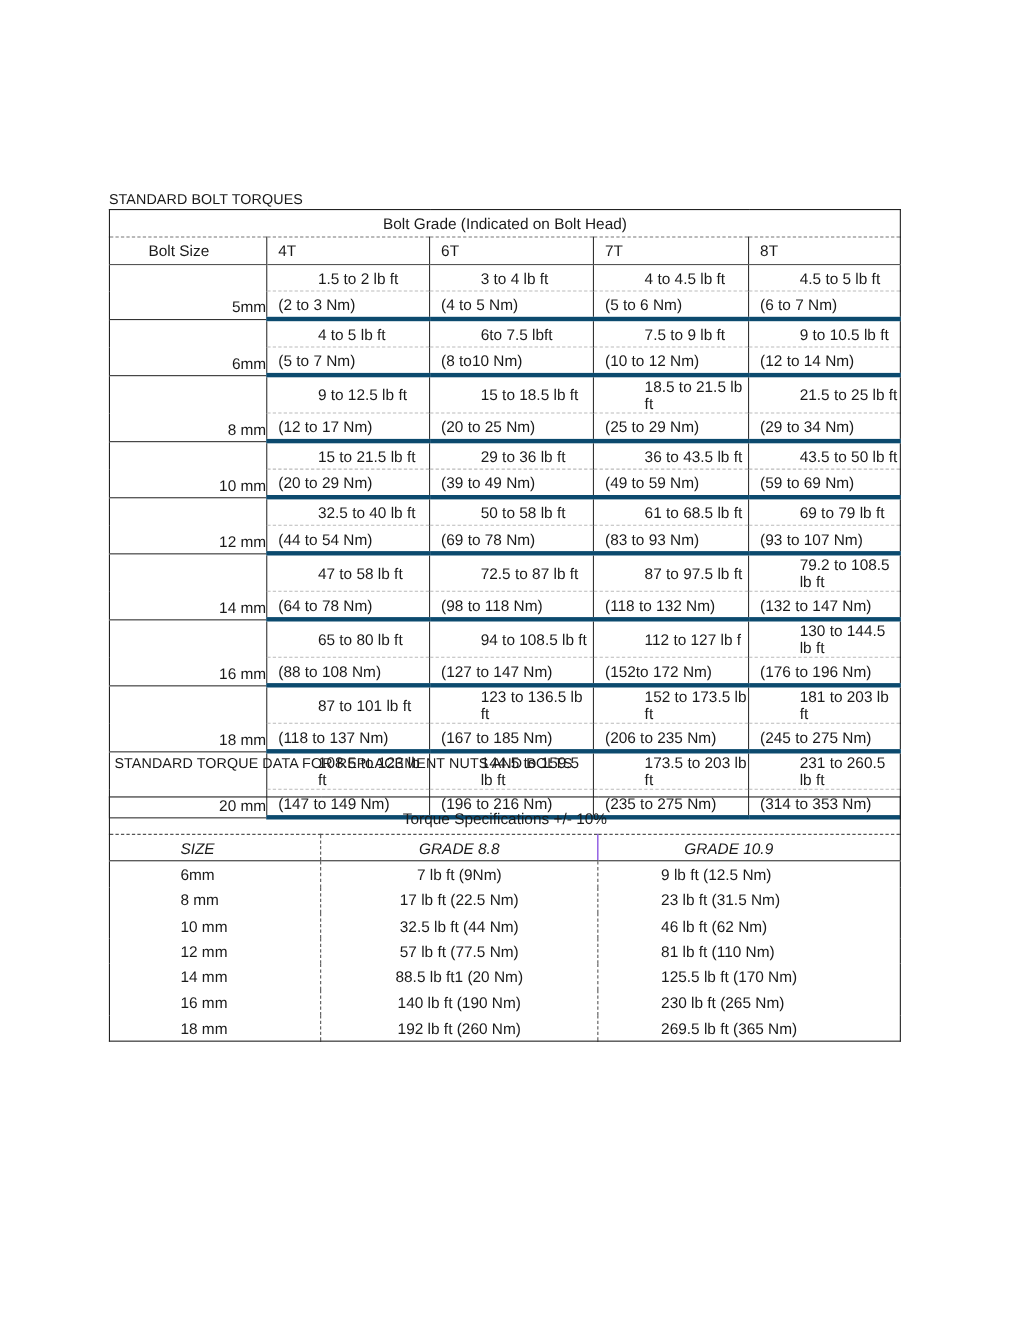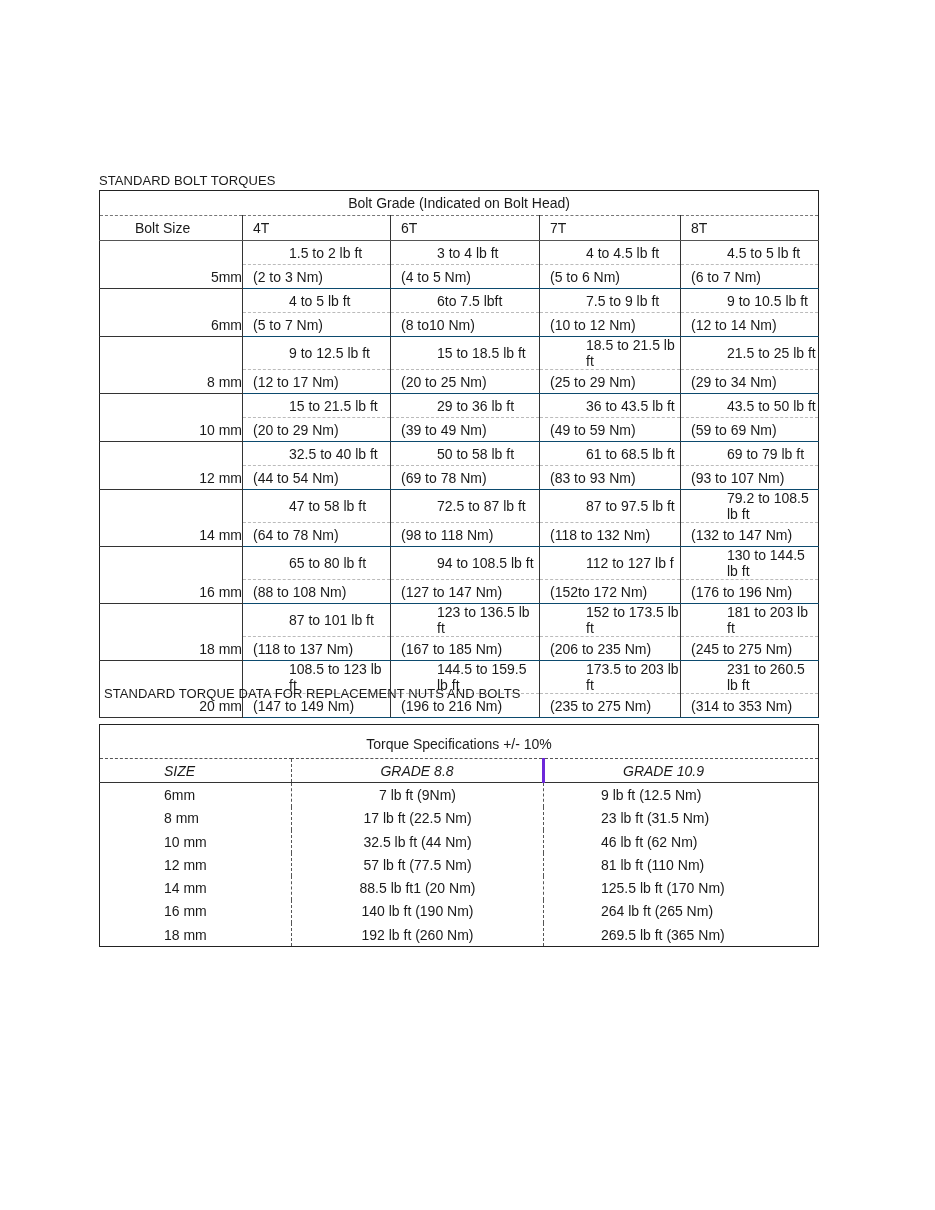--- a/index.html
+++ b/index.html
@@ -10,33 +10,33 @@
   td, th { font-weight: normal; font-size: 14px; padding: 0; }
 
   
   #t1 { left: 99px; top: 190px; width: 719px; border: 1px solid #222; }
   #t1 td { border-left: 1px solid #333; height: 23px; padding-left: 10px; vertical-align: middle; }
   #t1 td.size { padding-left: 36px; border-left: none; }
   #t1 tr.grade-row td { text-align: center; padding-left: 0; border-bottom: 1px dashed #777; height: 24px; }
   #t1 tr.head-row td { border-bottom: 1px solid #555; height: 24px; }
   #t1 tr.head-row td.size { padding-left: 35px; }
   #t1 tr.r-top td.val { }
-  #t1 tr.r-bot td { border-bottom: 1px solid #0c4a6e; }
+  #t1 tr.r-bot td { border-bottom: 4px solid #0c4a6e; }
   #t1 tr.r-top td.val { border-bottom: 1px dashed #bbb; padding-left: 46px; }
   #t1 td.size-cell { vertical-align: bottom; padding-bottom: 3px; padding-left: 36px; border-left: none; border-bottom: 1px solid #333; text-align: right; }
 
   
   #t2 { left: 99px; top: 724px; width: 719px; border: 1px solid #222; }
   #t2 td { height: 23.3px; text-align: center; vertical-align: middle; }
   #t2 tr.spec-row td { border-bottom: 1px dashed #555; height: 29px; padding-top: 4px; }
   #t2 tr.head-row td { border-bottom: 1px solid #333; font-style: italic; }
   #t2 td.c-size { text-align: left; padding-left: 64px; }
   #t2 td.c-g88 { border-left: 1px dashed #555; }
   #t2 td.c-g109 { border-left: 1px dashed #555; text-align: left; padding-left: 57px; }
-  #t2 tr.head-row td.c-g109 { padding-left: 78px; border-left: 3px solid #6d28d9; }
+  #t2 tr.head-row td.c-g109 { padding-left: 78px; border-left: 1px solid #6d28d9; }
 </style>
 </head>
 <body>
 
 <div class="title" style="left:99px; top:173px;">STANDARD BOLT TORQUES</div>
 
 <table id="t1">
   <colgroup>
     <col style="width:143px">
       <col style="width:148px">
@@ -213,21 +213,21 @@
         <td class="c-g109">81 lb ft (110 Nm)</td>
       </tr>
       <tr>
         <td class="c-size">14 mm</td>
         <td class="c-g88">88.5 lb ft1 (20 Nm)</td>
         <td class="c-g109">125.5 lb ft (170 Nm)</td>
       </tr>
       <tr>
         <td class="c-size">16 mm</td>
         <td class="c-g88">140 lb ft (190 Nm)</td>
-        <td class="c-g109">264 lb ft (265 Nm)</td>
+        <td class="c-g109">230 lb ft (265 Nm)</td>
       </tr>
       <tr>
         <td class="c-size">18 mm</td>
         <td class="c-g88">192 lb ft (260 Nm)</td>
         <td class="c-g109">269.5 lb ft (365 Nm)</td>
       </tr>
     </tbody>
 </table>
 
 </body></html>

